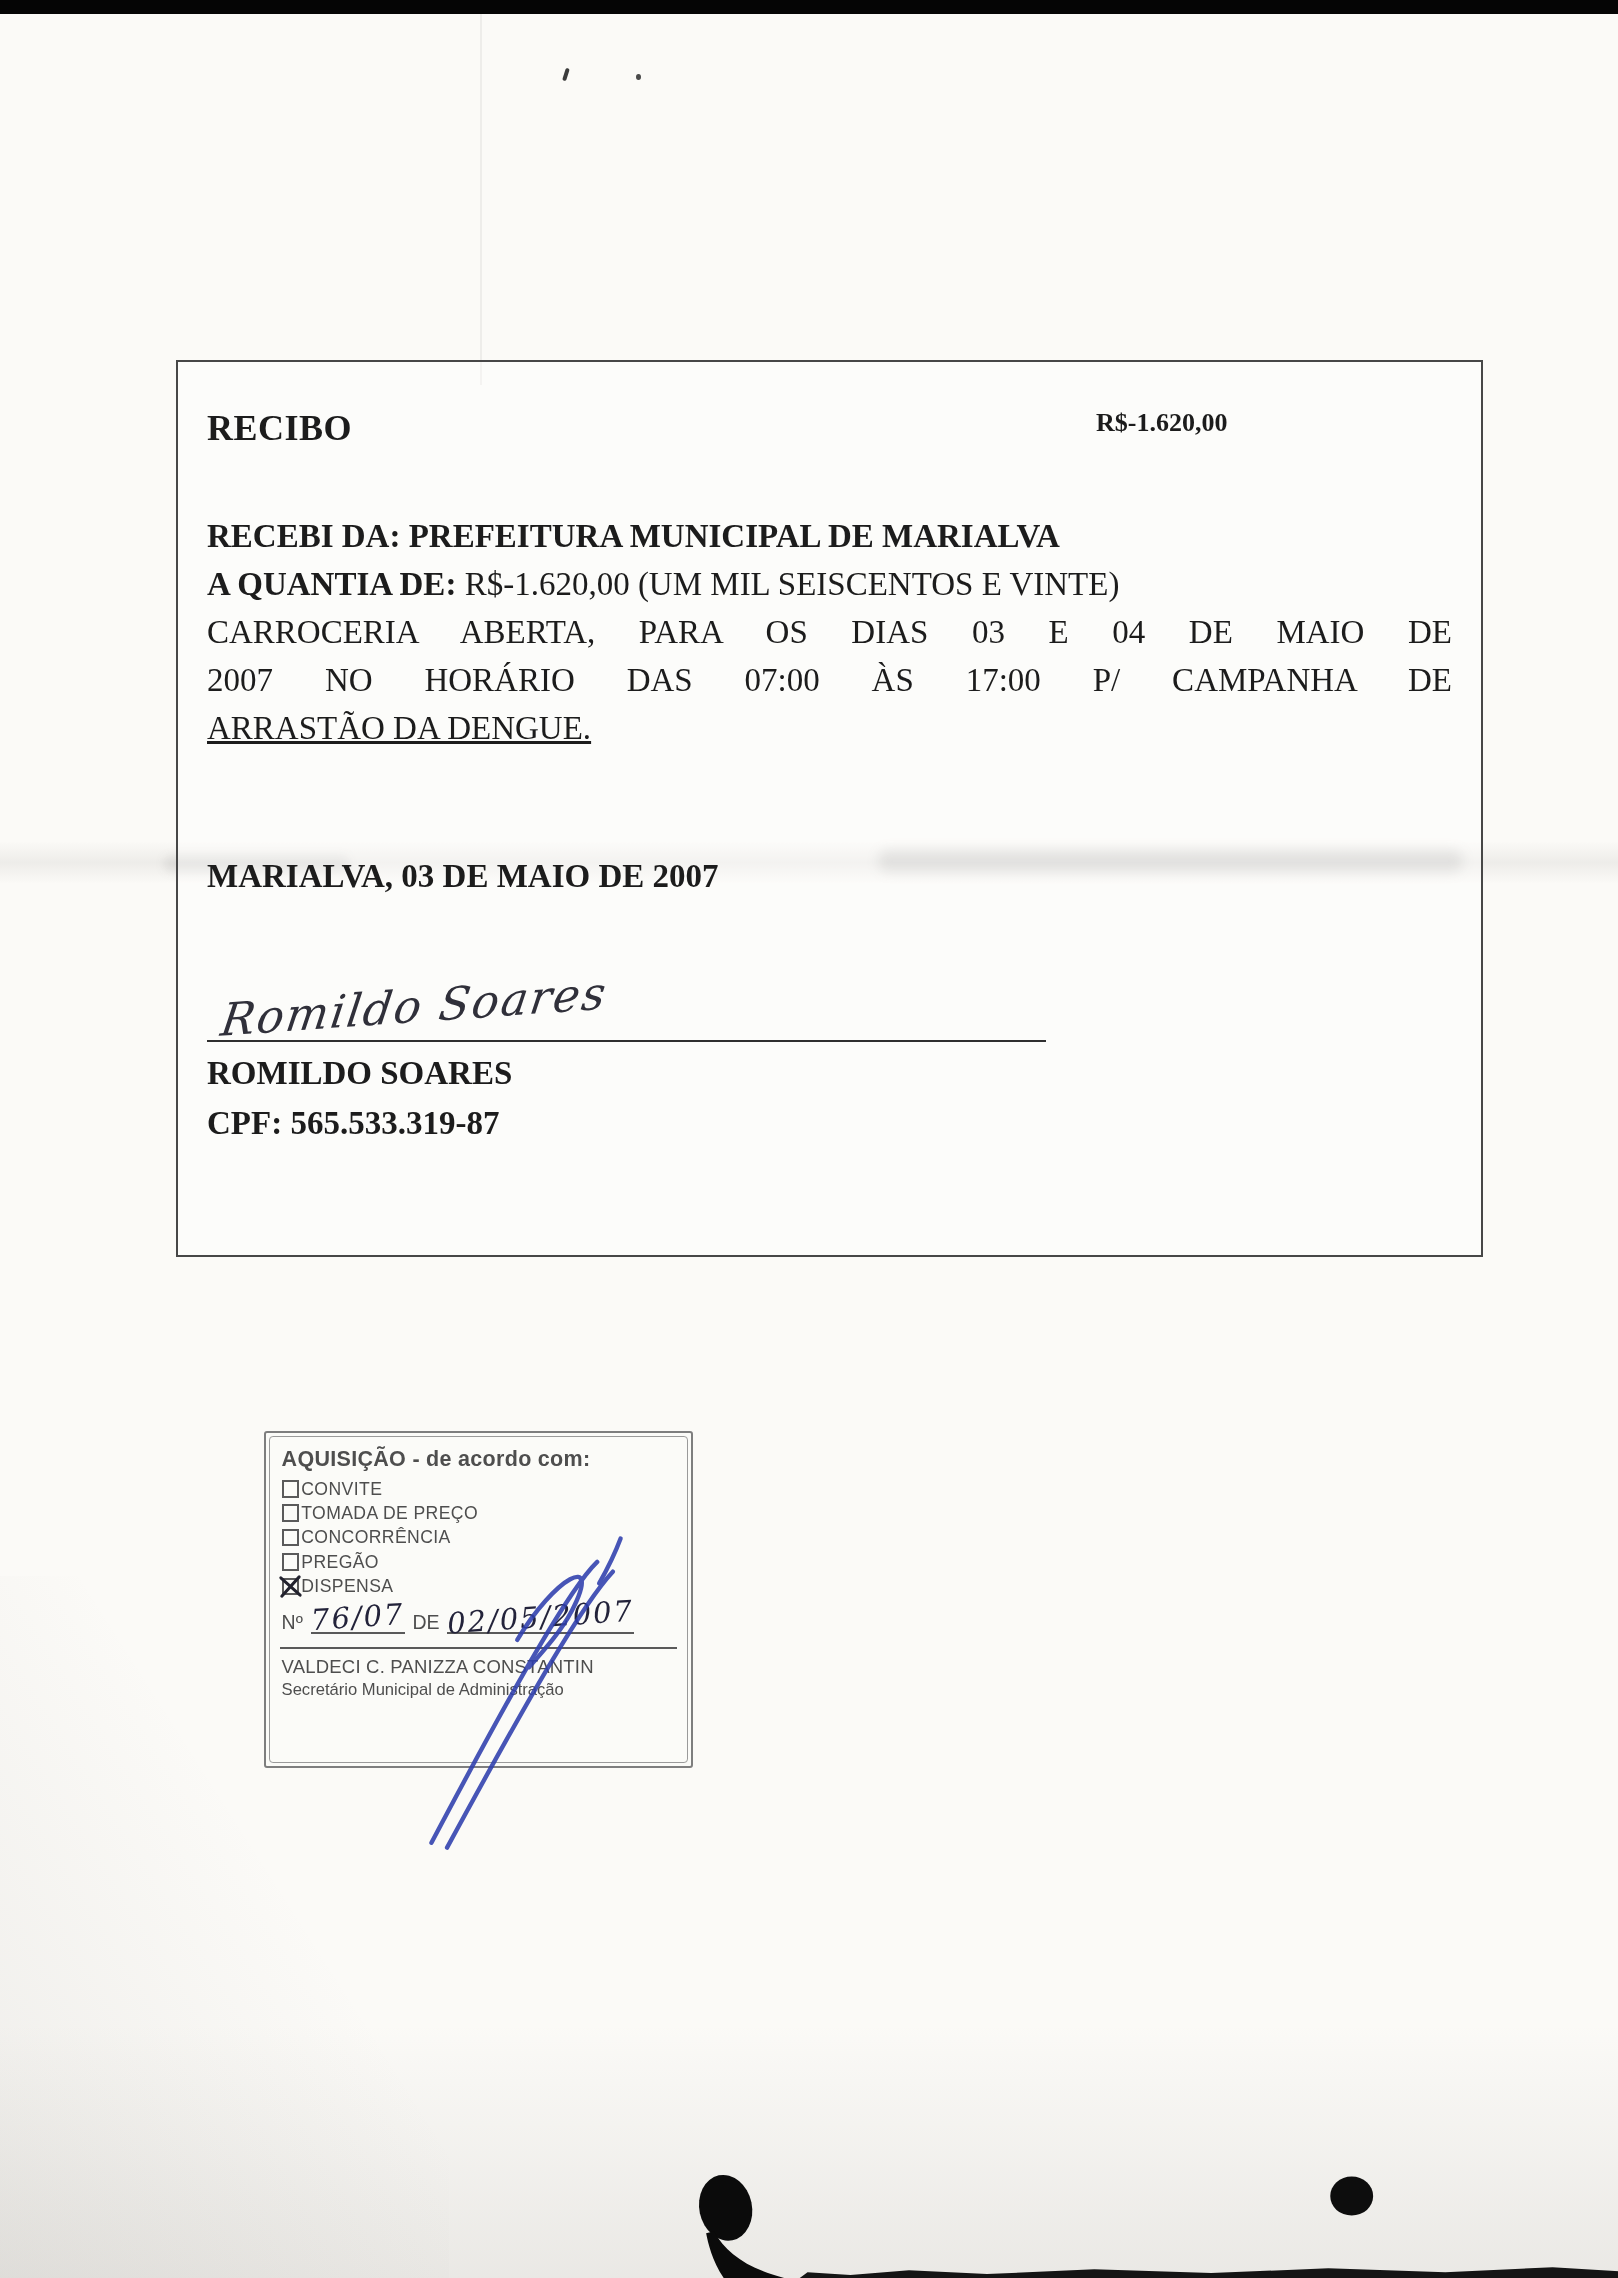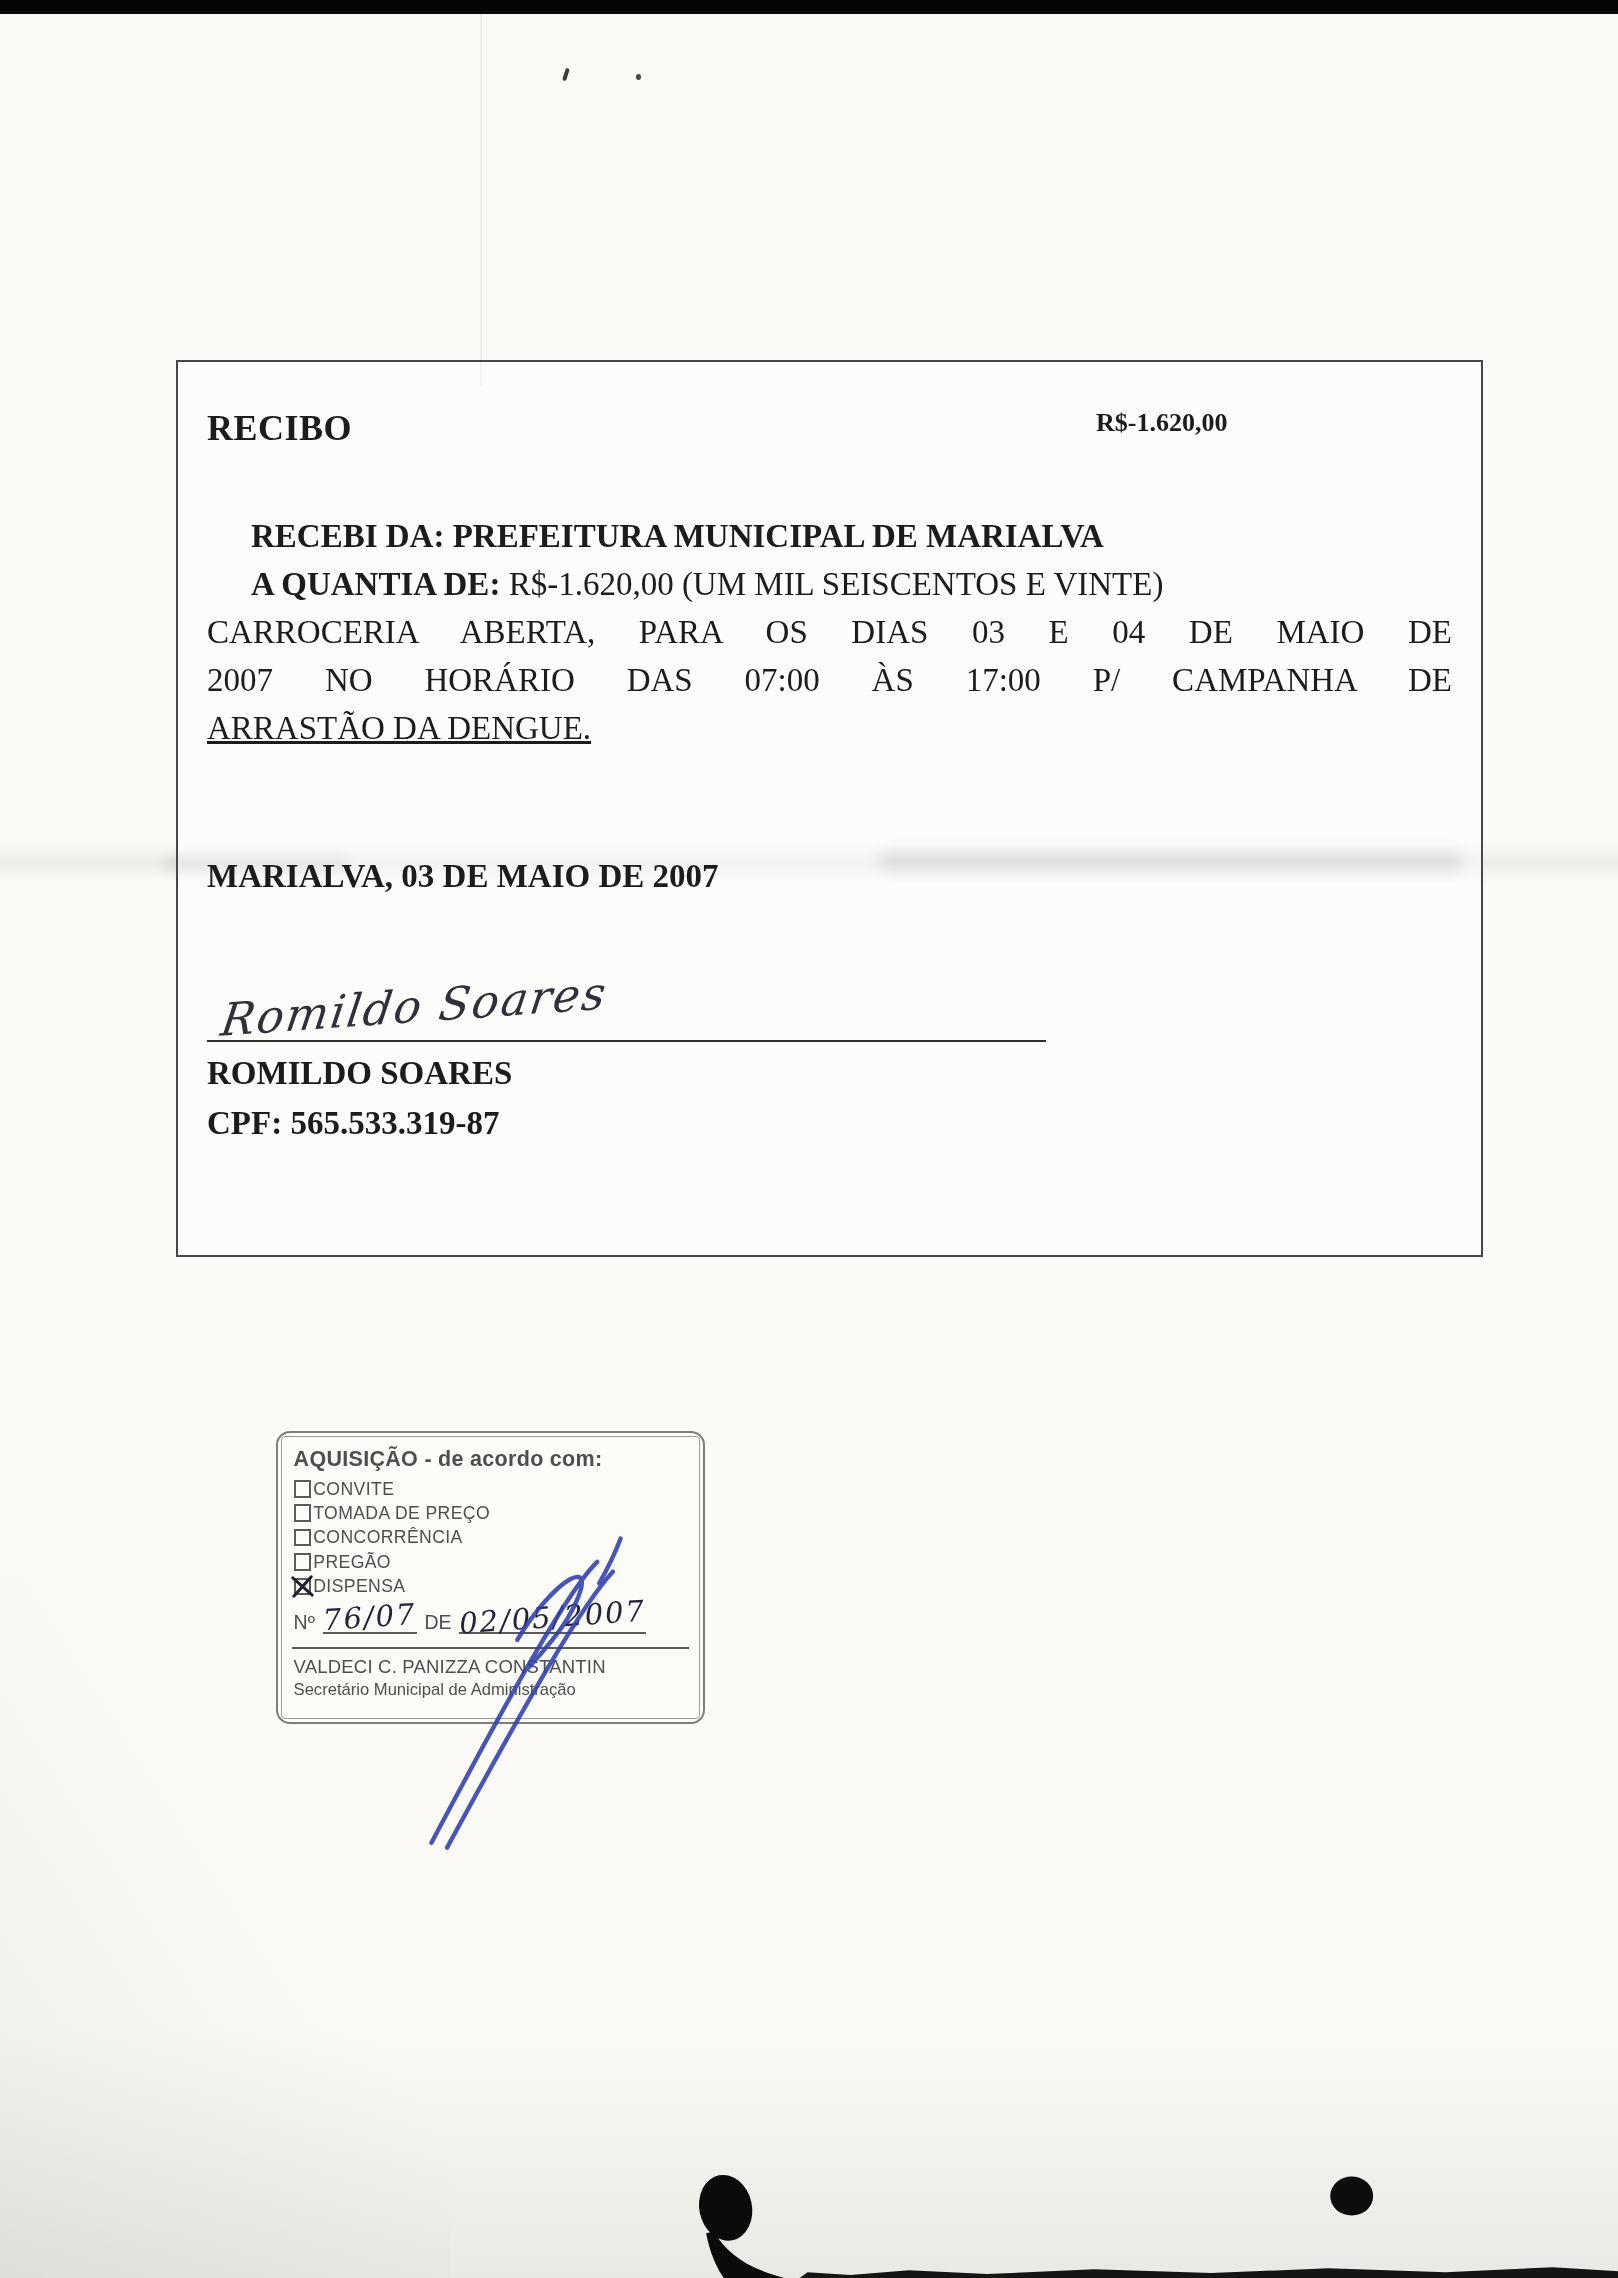--- a/index.html
+++ b/index.html
@@ -32,39 +32,39 @@
     left: 176px; top: 360px; width: 1307px; height: 897px;
     border: 2.9px solid #474747;
     box-sizing: border-box;
     padding: 45px 29px 0 29px;
     background: rgba(255,255,255,0.35);
   }
   .r-header { position: relative; height: 48px; }
   .r-title  { font-weight: bold; font-size: 36px; letter-spacing: 0.5px; }
   .r-amount { position: absolute; left: 889px; top: 1px; font-weight: bold; font-size: 26px; text-align: center; }
   .r-body { margin-top: 57px; font-size: 33px; line-height: 48px; }
-  .r-line strong { font-weight: bold; margin-left: 44px; }
+  .r-line strong { font-weight: bold; }
   .r-line.allbold { font-weight: bold; }
   .jline { text-align: justify; text-align-last: justify; }
   .jleft { text-align: justify; text-align-last: left; text-decoration: underline; }
   .dateline { margin-top: 100px; font-weight: bold; font-size: 33px; line-height: 48px; }
   .sig-area { margin-top: 72px; width: 839px; height: 68px; border-bottom: 2.9px solid #2f2f2f; position: relative; }
   .sig-script {
     display: inline-block;
     font-family: "DejaVu Serif", serif;
     font-style: italic; font-size: 45px; color: #30303a;
     transform: rotate(-4deg) skewX(-12deg);
     margin: 7.8px 0 0 13.7px; letter-spacing: 2px; white-space: nowrap;
   }
   .signatory { margin-top: 5.9px; font-weight: bold; font-size: 33px; line-height: 50px; }
 
   
   .stamp {
-    left: 276px; top: 1431px; width: 429px; height: 293px;
-    border: 2px solid #7e7e7e; border-radius: 14px;
+    left: 264px; top: 1431px; width: 429px; height: 337px;
+    border: 2px solid #7e7e7e; border-radius: 3px;
     box-sizing: border-box;
     font-family: "Liberation Sans", sans-serif;
     color: #4e4e4e;
     background: rgba(255,255,255,0.2);
   }
   .stamp-inner {
     position: absolute; inset: 2.9px;
     border: 1px solid #9a9a9a; border-radius: 3.9px;
     padding: 7.8px 0 0 0; box-sizing: border-box;
   }

